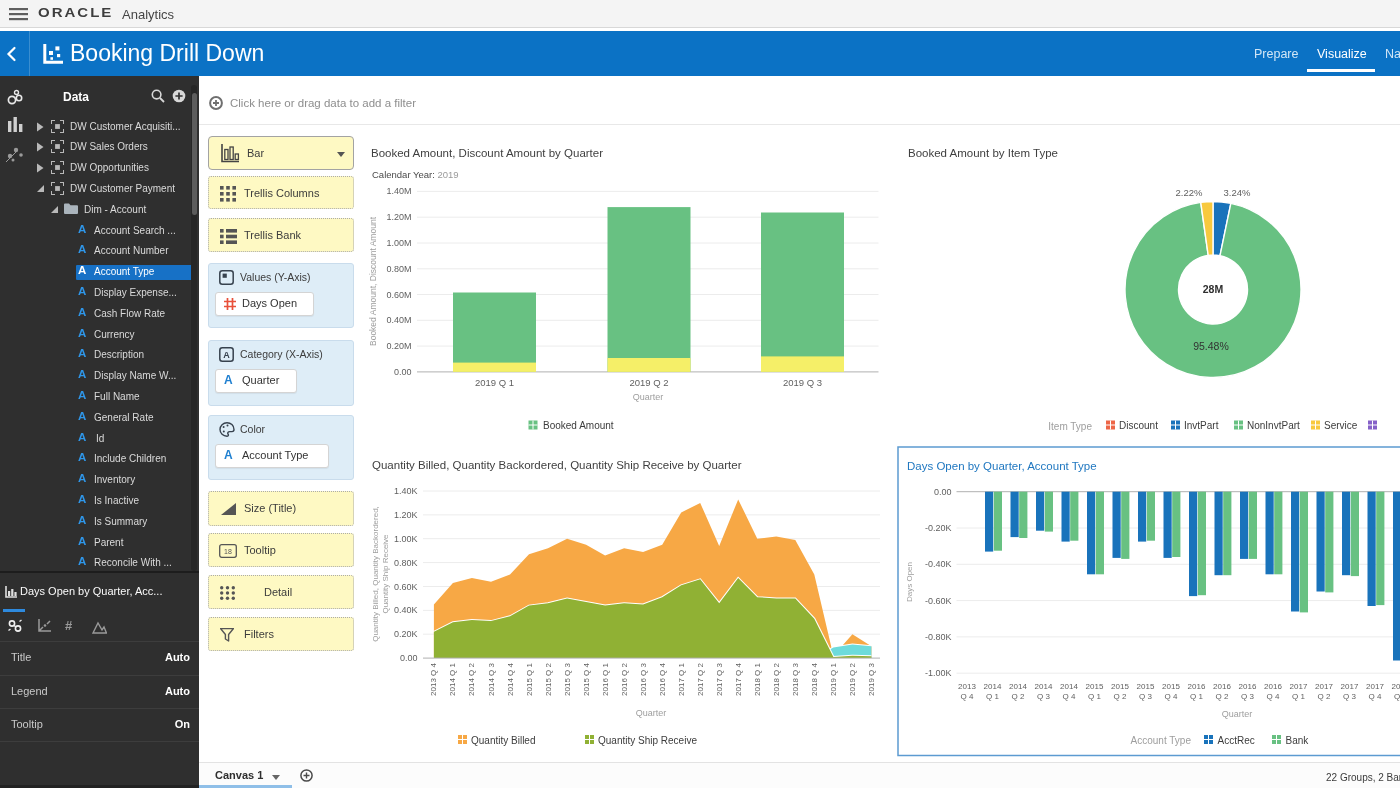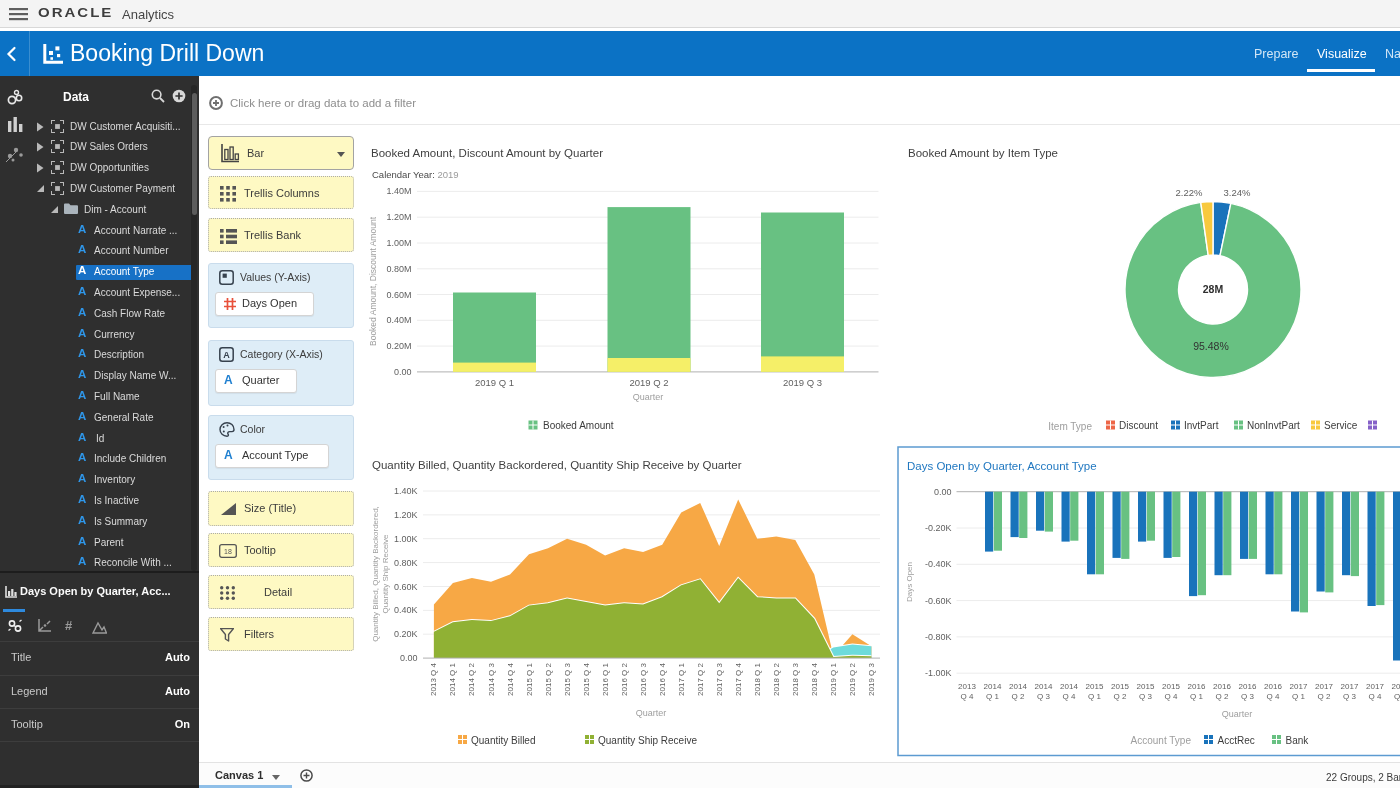--- a/index.html
+++ b/index.html
@@ -99,28 +99,28 @@
   </svg>
 <div class="treerow" style="left:70px;top:180.9px;">DW Customer Payment</div>
 <svg class="abs" style="left:50px;top:204.7px" width="9" height="9" viewBox="0 0 9 9">
     <path d="M8 1 L8 8 L1 8 Z" fill="#b9b9b9"></path>
   </svg>
 <svg class="abs" style="left:64px;top:203.2px" width="14" height="11" viewBox="0 0 14 11">
     <path d="M0 1.5 Q0 0.5 1 0.5 L5 0.5 L6.5 2.2 L13 2.2 Q14 2.2 14 3.2 L14 10 Q14 11 13 11 L1 11 Q0 11 0 10 Z" fill="#aab4bc"></path>
   </svg>
 <div class="treerow" style="left:84px;top:201.7px;">Dim - Account</div>
 <div class="abs" style="left:78px;top:222.5px;font-size:11.5px;font-weight:bold;color:#2f96e8;">A</div>
-<div class="treerow" style="left:94px;top:222.5px;color:#dadada;">Account Narrate ...</div>
+<div class="treerow" style="left:94px;top:222.5px;color:#dadada;">Account Search ...</div>
 <div class="abs" style="left:78px;top:243.3px;font-size:11.5px;font-weight:bold;color:#2f96e8;">A</div>
 <div class="treerow" style="left:94px;top:243.3px;color:#dadada;">Account Number</div>
 <div class="abs" style="left:76px;top:264.6px;width:116px;height:15px;background:#1771c6;border-radius:1px;"></div>
 <div class="abs" style="left:78px;top:264.1px;font-size:11.5px;font-weight:bold;color:#fff;">A</div>
 <div class="treerow" style="left:94px;top:264.1px;color:#fff;">Account Type</div>
 <div class="abs" style="left:78px;top:284.9px;font-size:11.5px;font-weight:bold;color:#2f96e8;">A</div>
-<div class="treerow" style="left:94px;top:284.9px;color:#dadada;">Account Expense...</div>
+<div class="treerow" style="left:94px;top:284.9px;color:#dadada;">Display Expense...</div>
 <div class="abs" style="left:78px;top:305.7px;font-size:11.5px;font-weight:bold;color:#2f96e8;">A</div>
 <div class="treerow" style="left:94px;top:305.7px;color:#dadada;">Cash Flow Rate</div>
 <div class="abs" style="left:78px;top:326.5px;font-size:11.5px;font-weight:bold;color:#2f96e8;">A</div>
 <div class="treerow" style="left:94px;top:326.5px;color:#dadada;">Currency</div>
 <div class="abs" style="left:78px;top:347.3px;font-size:11.5px;font-weight:bold;color:#2f96e8;">A</div>
 <div class="treerow" style="left:94px;top:347.3px;color:#dadada;">Description</div>
 <div class="abs" style="left:78px;top:368.1px;font-size:11.5px;font-weight:bold;color:#2f96e8;">A</div>
 <div class="treerow" style="left:94px;top:368.1px;color:#dadada;">Display Name W...</div>
 <div class="abs" style="left:78px;top:388.9px;font-size:11.5px;font-weight:bold;color:#2f96e8;">A</div>
 <div class="treerow" style="left:94px;top:388.9px;color:#dadada;">Full Name</div>
@@ -142,21 +142,21 @@
 <div class="treerow" style="left:94px;top:555.3px;color:#dadada;">Reconcile With ...</div>
 <div class="abs" style="left:191px;top:85px;width:6px;height:486px;background:#262626;border-radius:3px;"></div>
 <div class="abs" style="left:191.5px;top:93px;width:5px;height:122px;background:#5c5c5c;border-radius:3px;"></div>
 <div class="abs" style="left:0;top:571px;width:199px;height:2px;background:#1d1d1d;"></div>
 <svg class="abs" style="left:5px;top:586px" width="12" height="12" viewBox="0 0 12 12">
 <path d="M1 0 V11 H12" stroke="#e0e0e0" stroke-width="1.6" fill="none"></path>
 <rect x="3" y="5" width="2.2" height="5" fill="#e0e0e0"></rect>
     <rect x="6.2" y="3" width="2.2" height="7" fill="#e0e0e0"></rect>
     <rect x="9.4" y="6" width="2.2" height="4" fill="#e0e0e0"></rect>
   </svg>
-<div class="abs" style="left:20px;top:585px;font-size:11px;font-weight:bold;color:#fbfbfb;white-space:nowrap;">Days Open by Quarter, Acc...</div>
+<div class="abs" style="left:20px;top:585px;font-size:11px;font-weight:normal;color:#fbfbfb;white-space:nowrap;">Days Open by Quarter, Acc...</div>
 <div class="abs" style="left:3px;top:609px;width:22px;height:3px;background:#2e8ade;"></div>
 <svg class="abs" style="left:7px;top:618px" width="16" height="16" viewBox="0 0 16 16">
 <circle cx="5" cy="5.5" r="2.6" fill="none" stroke="#f0f0f0" stroke-width="1.6"></circle>
 <circle cx="11" cy="10.5" r="2.6" fill="none" stroke="#f0f0f0" stroke-width="1.6"></circle>
 <path d="M7 7.5 L9 9 M1.5 12.5 L3.5 11 M12.5 3.5 L14.5 2" stroke="#f0f0f0" stroke-width="1.4"></path>
   </svg>
 <svg class="abs" style="left:37px;top:619px" width="14" height="14" viewBox="0 0 14 14">
 <path d="M2 0 V12 H14 M2 12 L6 8 M10 5 L13 2" stroke="#9a9a9a" stroke-width="1.5" fill="none"></path>
     <circle cx="8" cy="6.5" r="1.3" fill="#9a9a9a"></circle>
   </svg>

